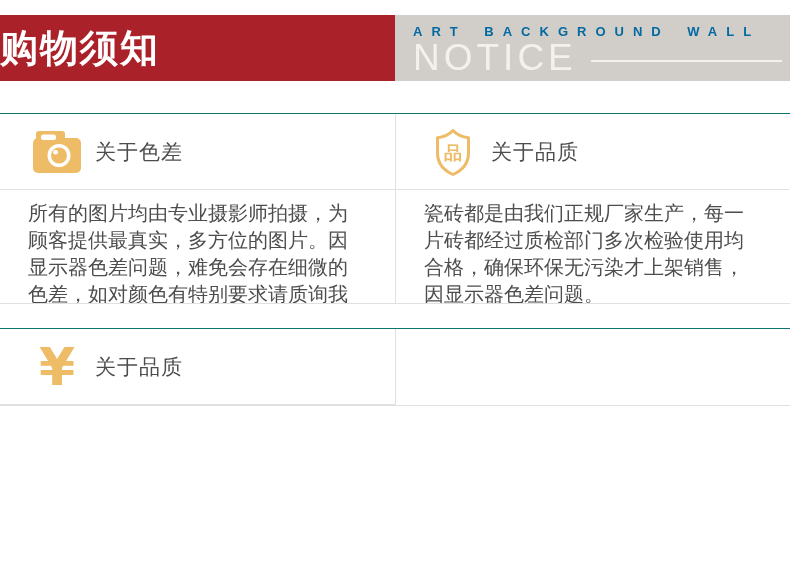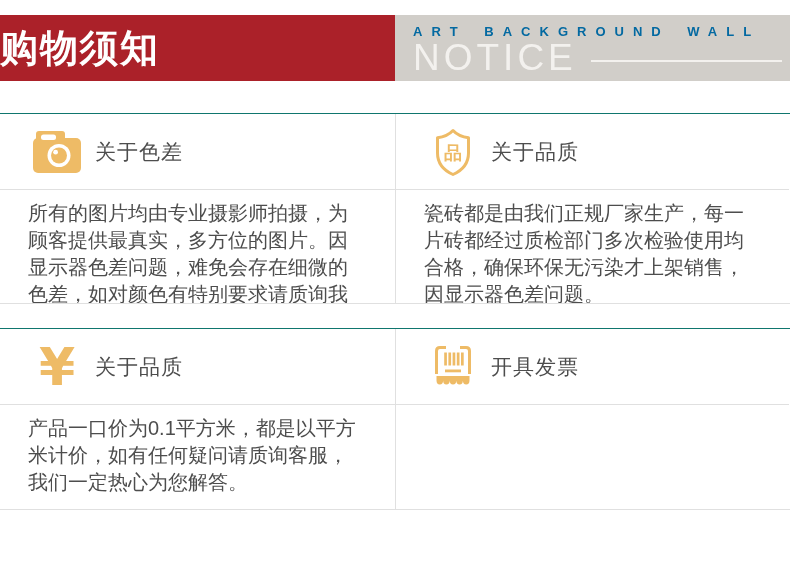--- a/index.html
+++ b/index.html
@@ -123,38 +123,21 @@
 
     <div class="row">
 
       <div class="cell">
         <div class="cell-head">
           <span class="icon-box">
             <span class="yuan-glyph">¥</span>
           </span>
           <span class="cell-title">关于品质</span>
         </div>
-        <div class="cell-body body-short">产品一口价为0.1平方米，都是以平方米计价，如有任何疑问请质询客服，我们一定热心为您解答。</div>
       </div>
 
       <div class="cell cell-right">
-        <div class="cell-head">
-          <span class="icon-box">
-            <svg width="40" height="46" viewBox="0 0 40 46">
-              <path d="M13 3.5 H7 Q3.5 3.5 3.5 7 V30" fill="none" stroke="#eebb66" stroke-width="3"></path>
-              <path d="M27 3.5 H33 Q36.5 3.5 36.5 7 V30" fill="none" stroke="#eebb66" stroke-width="3"></path>
-              <rect x="11.2" y="8.5" width="2.7" height="13" fill="#eebb66"></rect>
-              <rect x="15.4" y="8.5" width="2.7" height="13" fill="#eebb66"></rect>
-              <rect x="19.6" y="8.5" width="2.7" height="13" fill="#eebb66"></rect>
-              <rect x="23.8" y="8.5" width="2.7" height="13" fill="#eebb66"></rect>
-              <rect x="28" y="8.5" width="2.7" height="13" fill="#eebb66"></rect>
-              <rect x="12" y="25.5" width="16" height="2.8" fill="#eebb66"></rect>
-              <path d="M3.5 32 h33 v4.5 a3.3 4 0 0 1 -6.6 0 a3.3 4 0 0 1 -6.6 0 a3.3 4 0 0 1 -6.6 0 a3.3 4 0 0 1 -6.6 0 a3.3 4 0 0 1 -6.6 0 z" fill="#eebb66"></path>
-            </svg>
-          </span>
-          <span class="cell-title">开具发票</span>
-        </div>
       </div>
 
     </div>
 
   </div>
 </div>
 
 </body></html>

